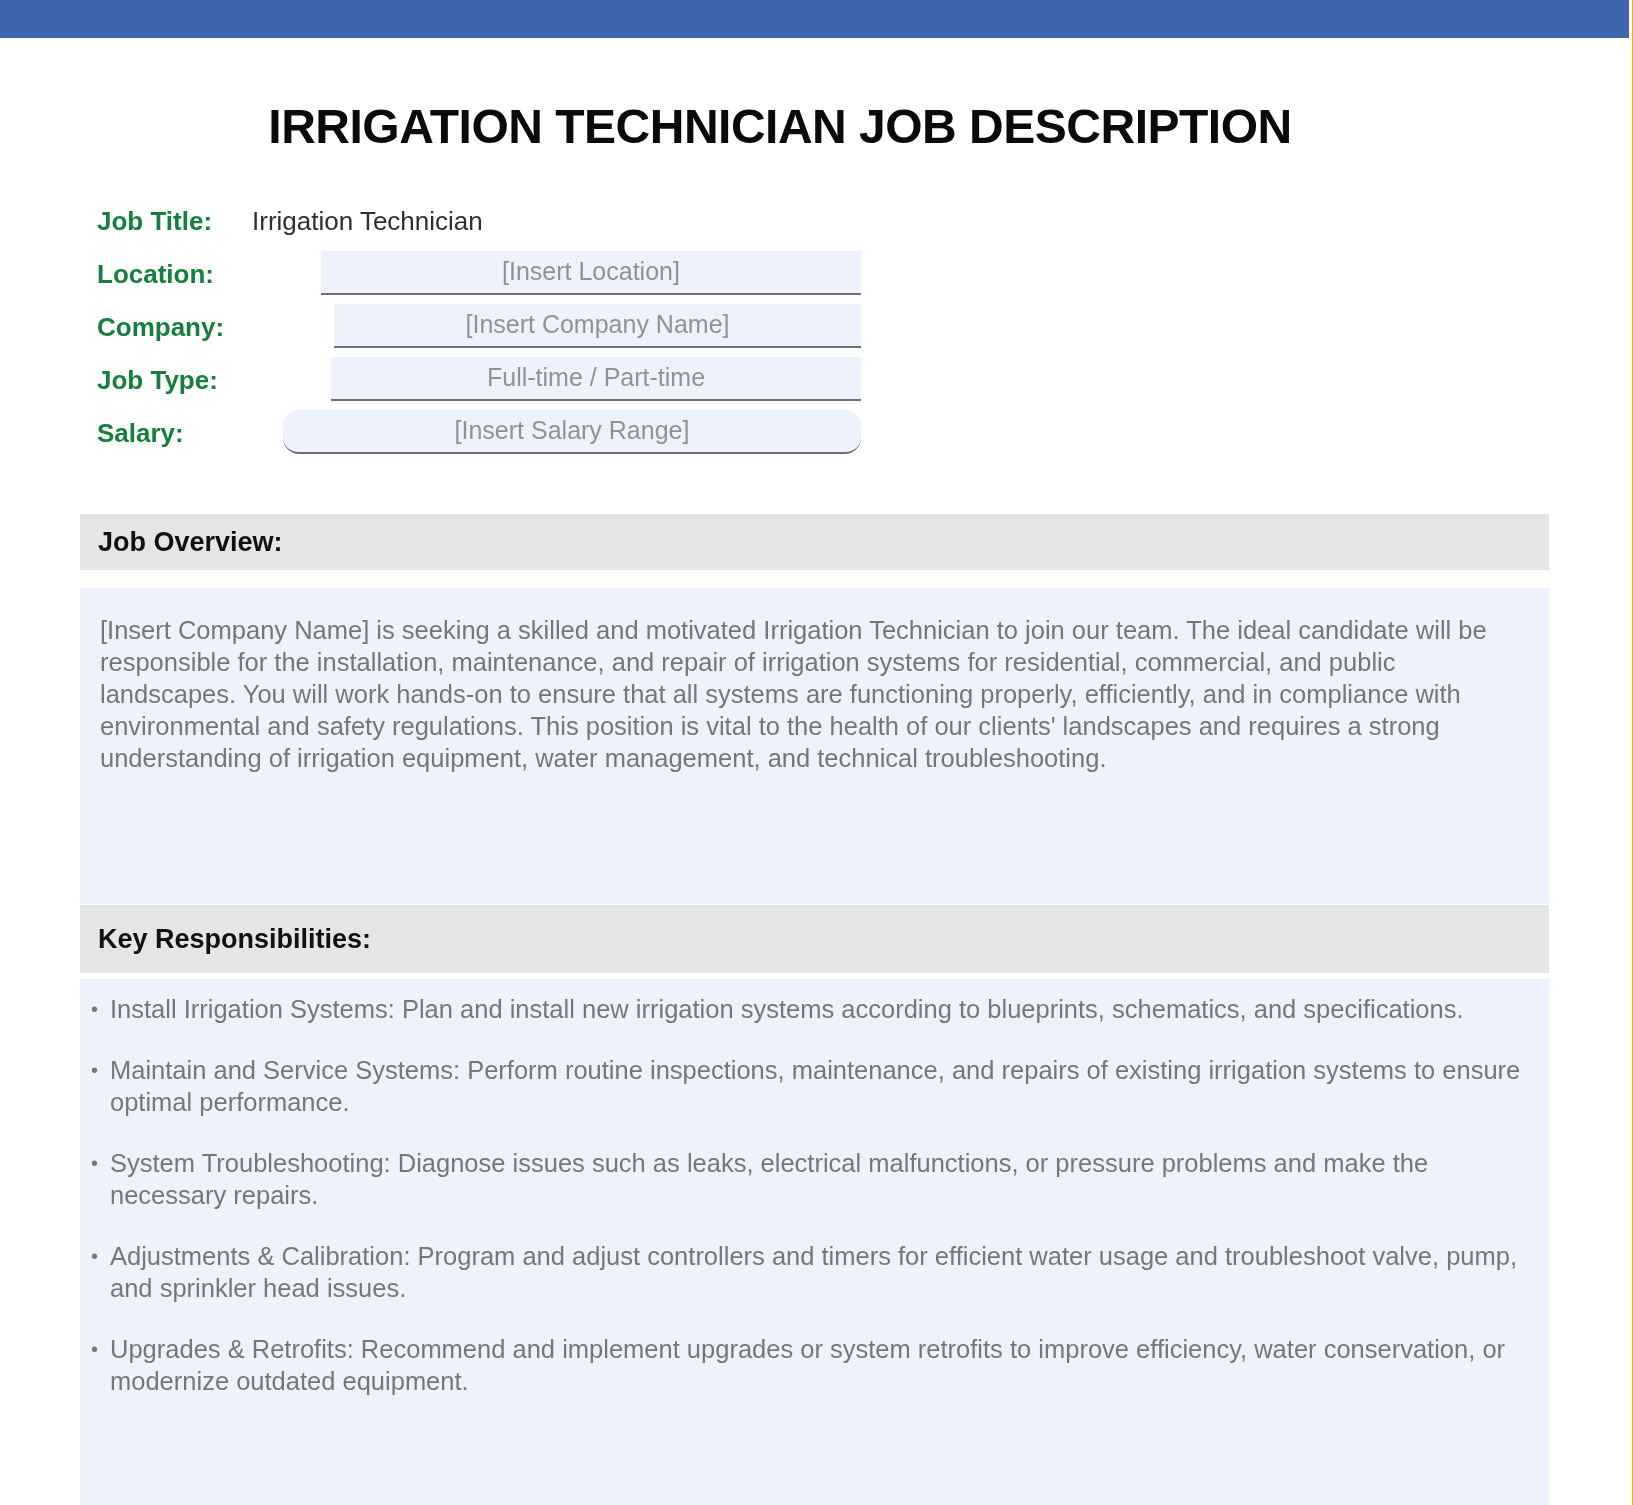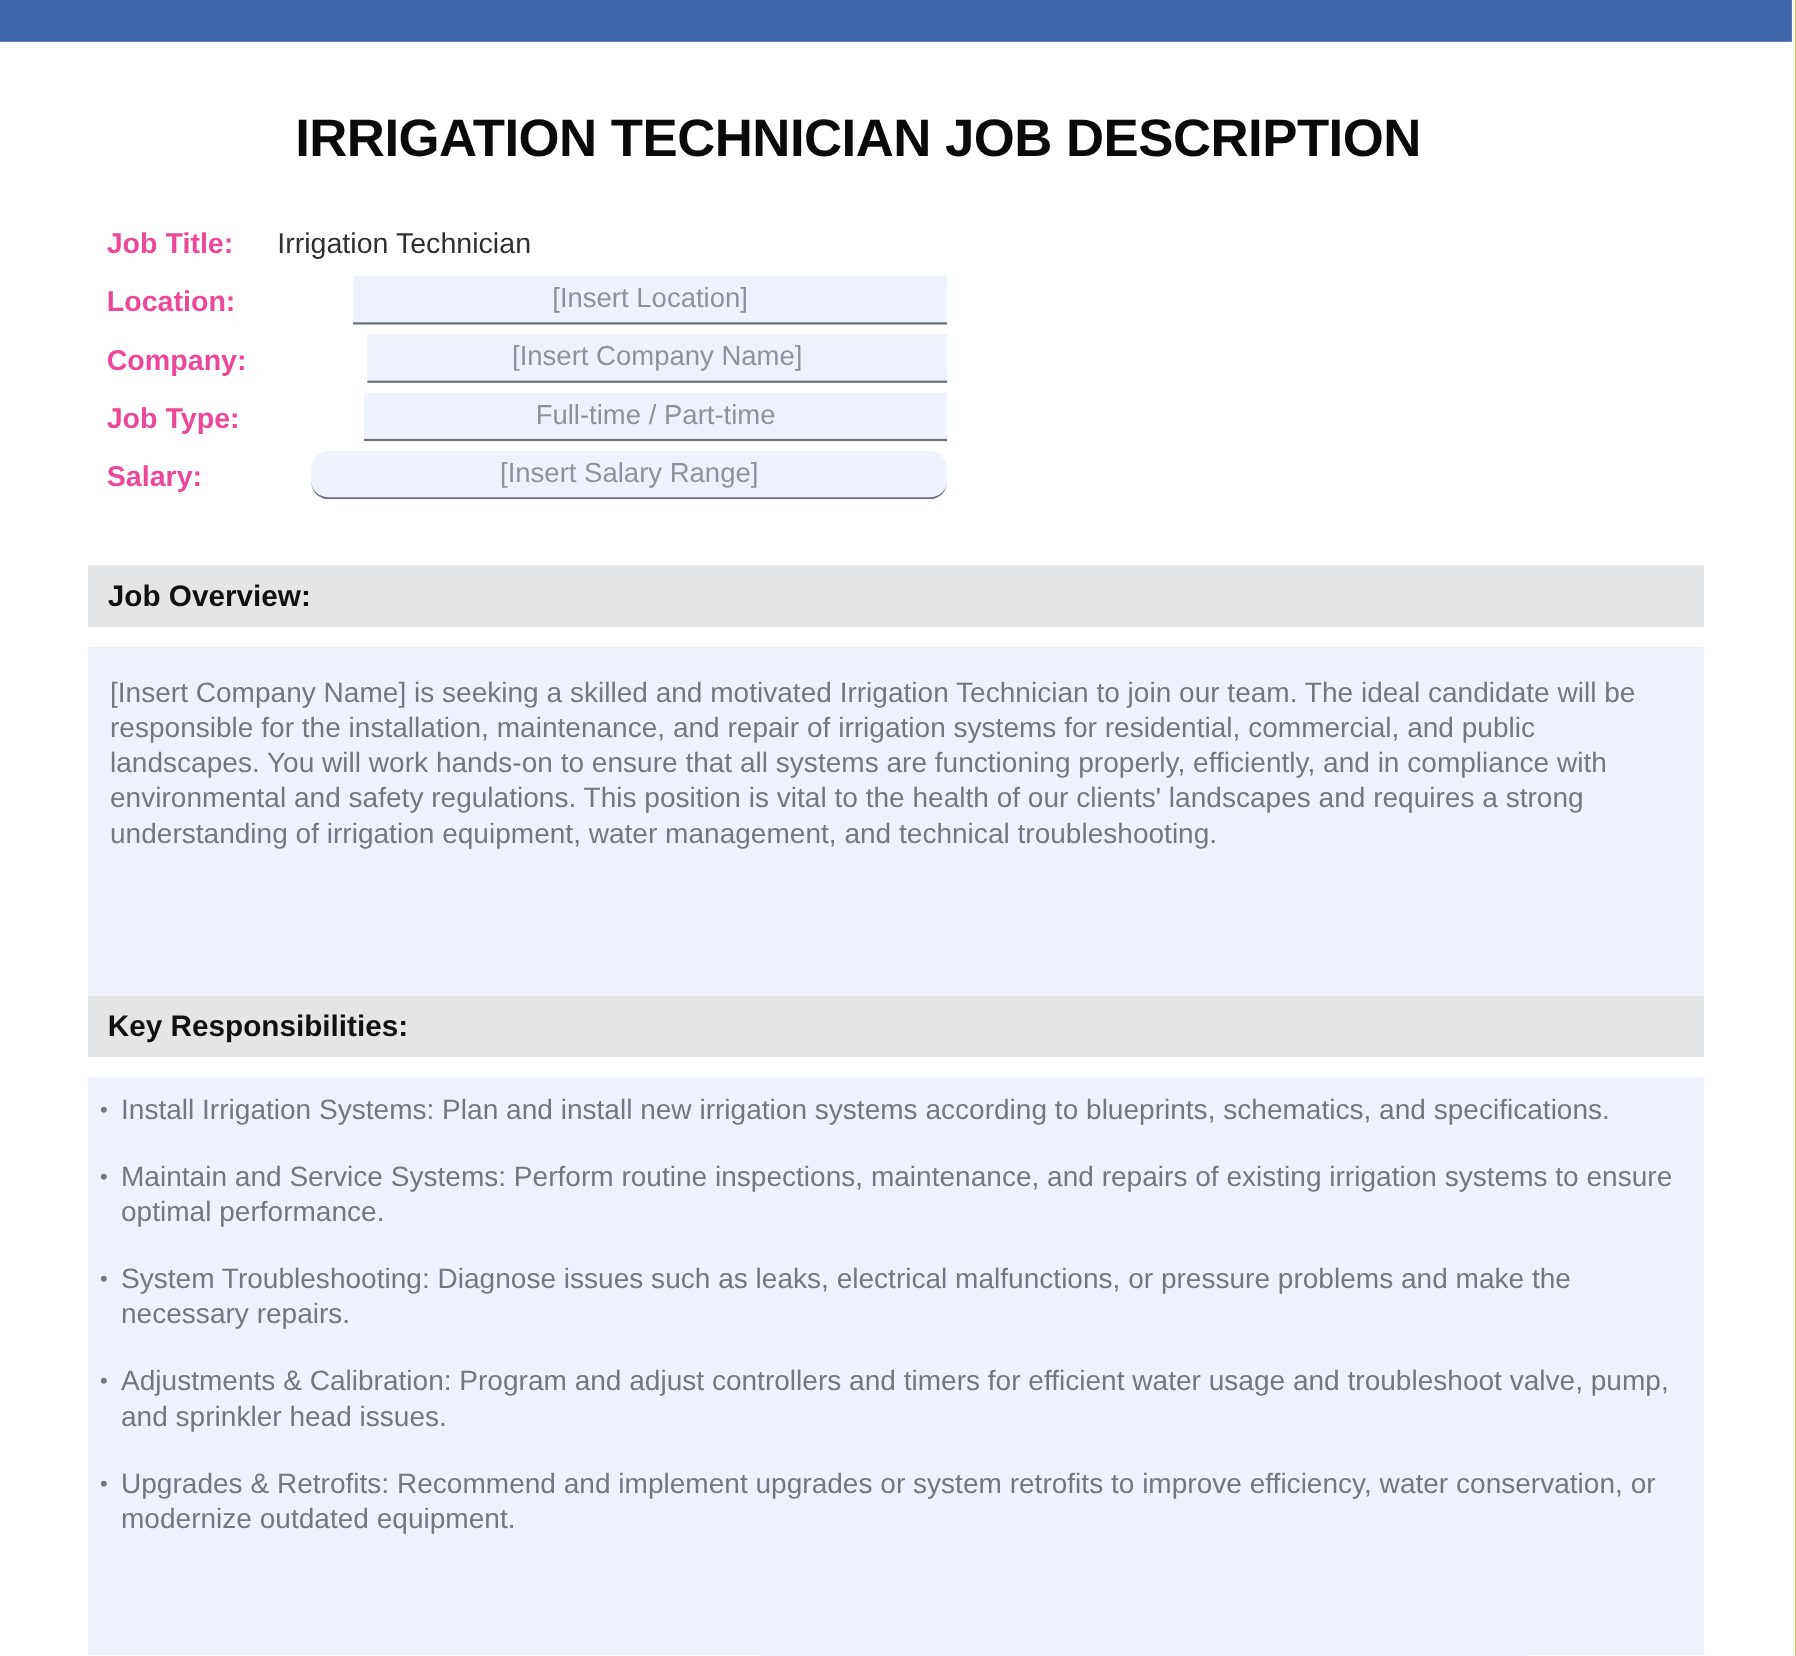--- a/index.html
+++ b/index.html
@@ -65,21 +65,21 @@
   }
   .meta-row.first { height: 46px; }
 
   .meta-label {
     position: absolute;
     left: 0;
     bottom: 6px;
     font-weight: 700;
     font-size: 26px;
     line-height: 30px;
-    color: #ec4899;
+    color: #15803d;
     white-space: nowrap;
   }
 
   .meta-static {
     position: absolute;
     bottom: 6px;
     font-weight: 400;
     font-size: 26px;
     line-height: 30px;
     color: #2f2f2f;
@@ -166,21 +166,21 @@
     left: 3px;
     top: 0;
     font-size: 20px;
     line-height: 32px;
     color: #75777f;
   }
 
   
   #overview-head { top: 514px; height: 56px; }
   #overview-body { top: 588px; height: 316px; }
-  #resp-head     { top: 905px; height: 56px; }
+  #resp-head     { top: 905px; height: 68px; }
   #resp-body     { top: 979px; height: 526px; }
 </style>
 </head>
 <body>
 
 <div class="page">
 
   <div class="topbar"></div>
 
   <div class="doc-title">IRRIGATION TECHNICIAN JOB DESCRIPTION</div>

